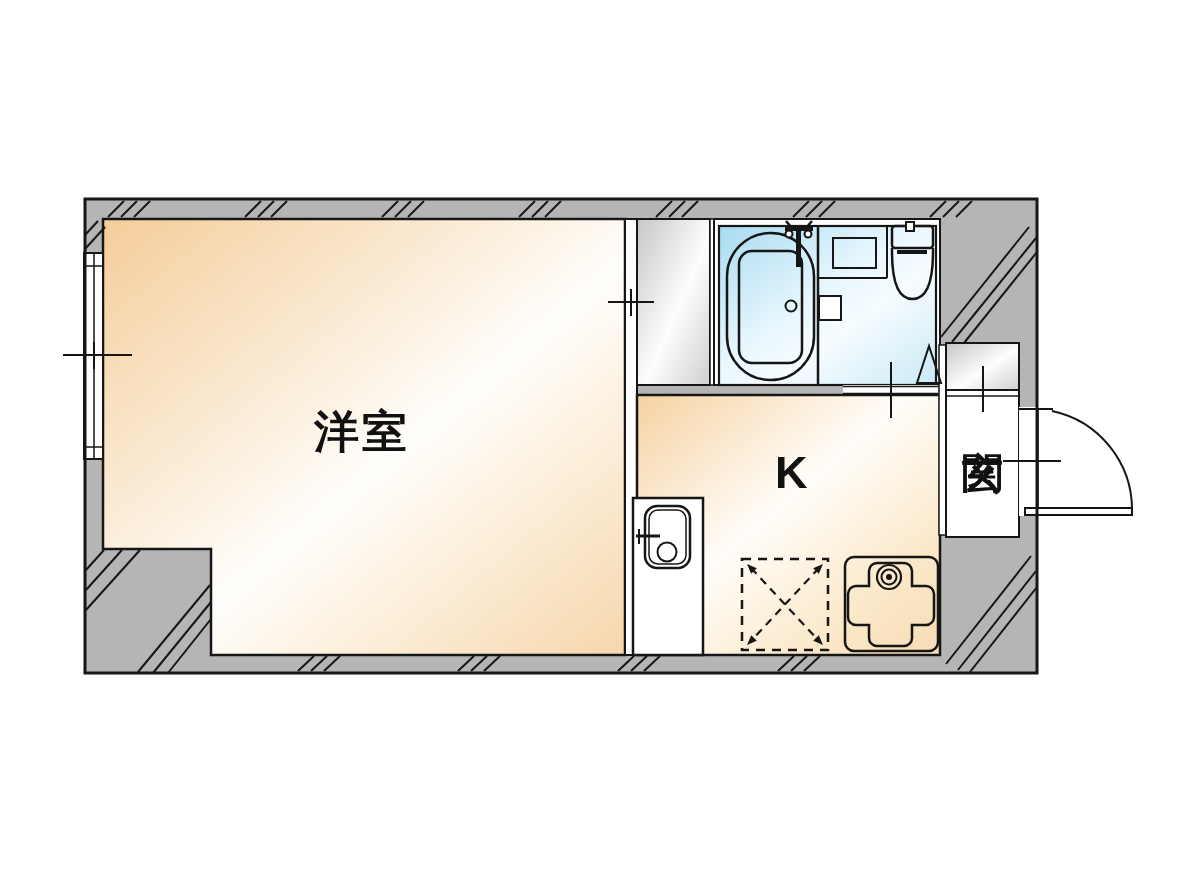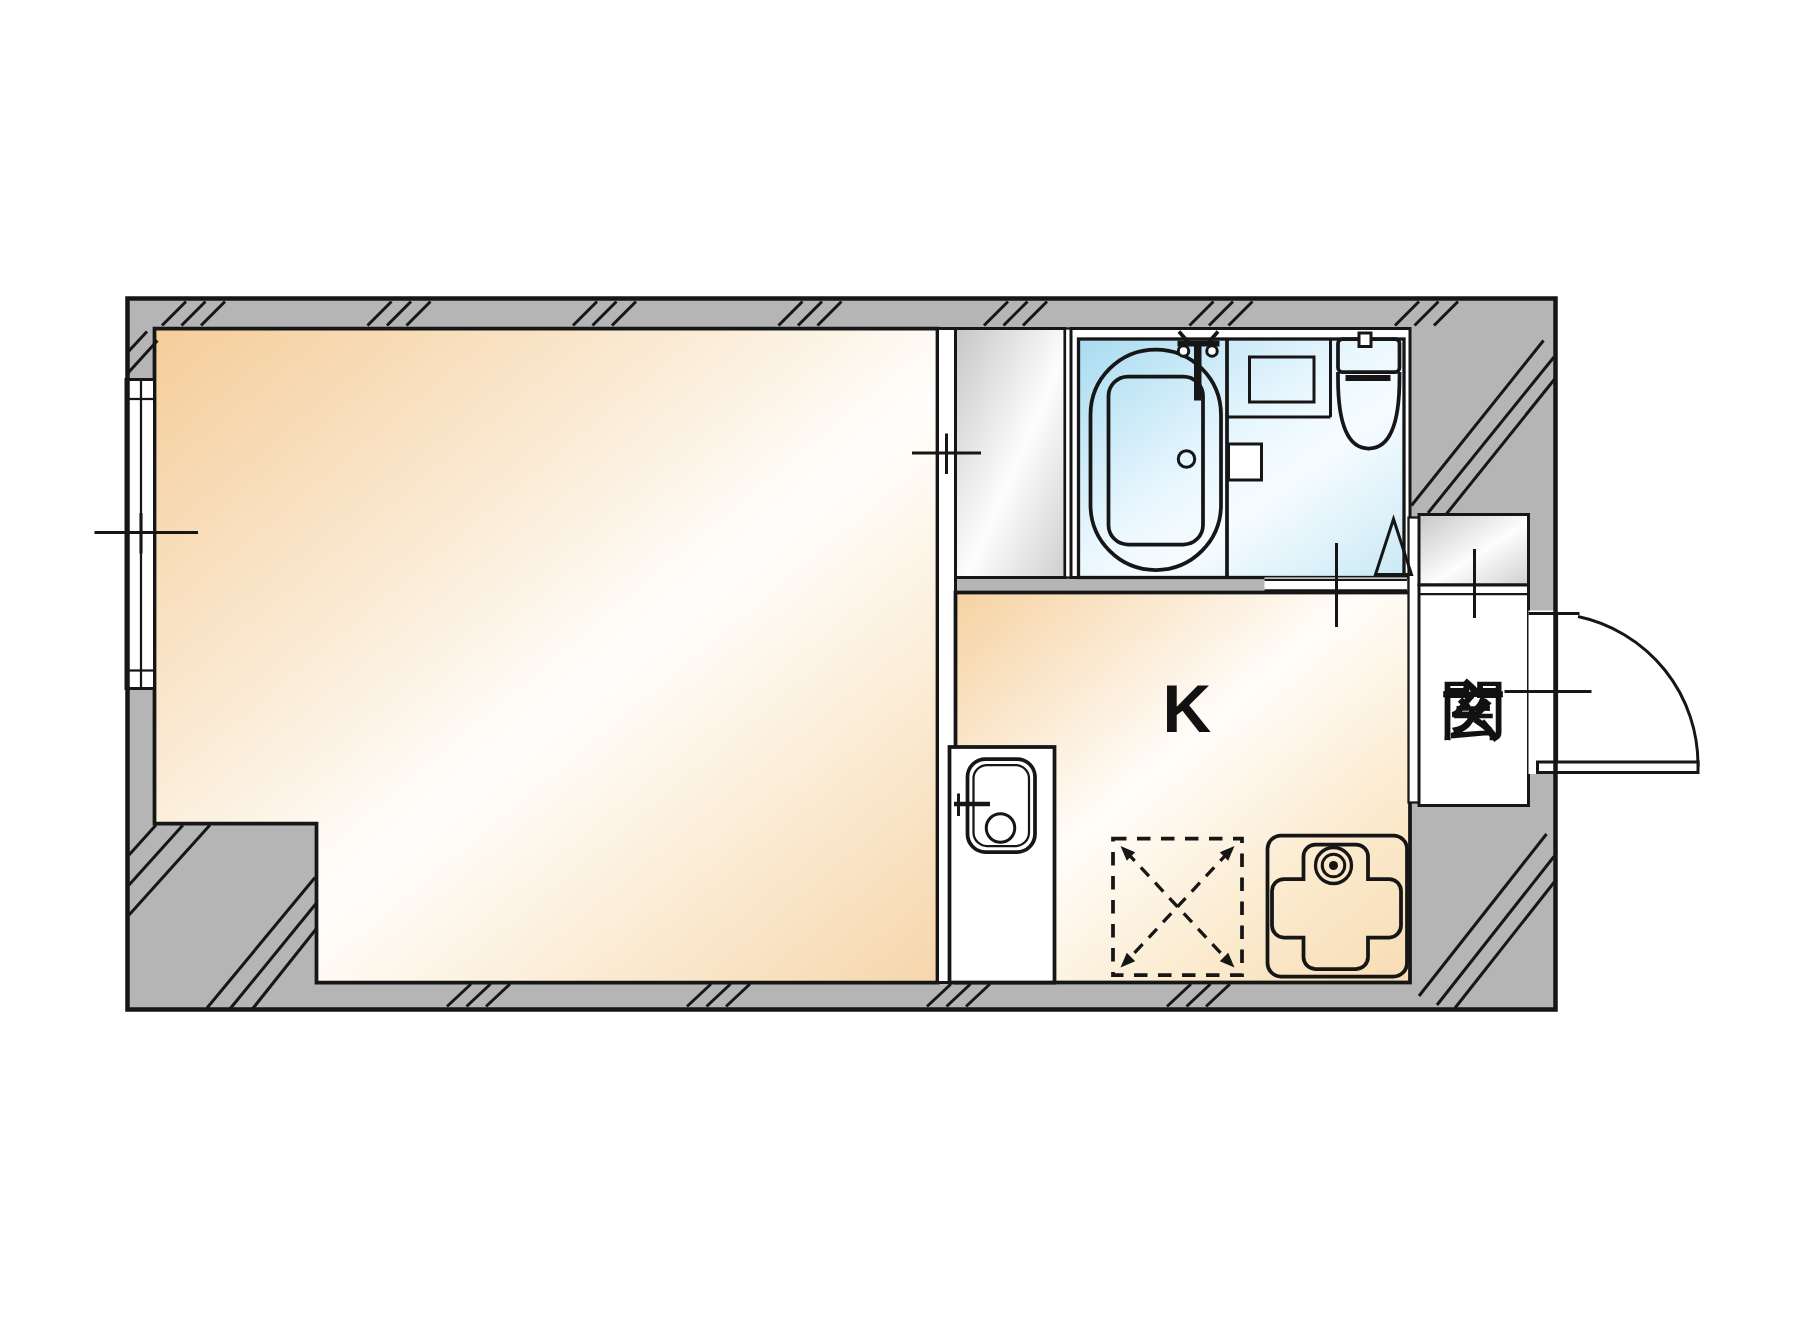--- a/index.html
+++ b/index.html
@@ -198,16 +198,17 @@
   <g>
     <line x1="1019" y1="409" x2="1053" y2="409" stroke="#161616" stroke-width="2"></line>
     <line x1="1038" y1="409" x2="1038" y2="516" stroke="#161616" stroke-width="1.5"></line>
     <path d="M1052,411 A101,101 0 0 1 1132,511" fill="none" stroke="#161616" stroke-width="2"></path>
     <rect x="1025" y="508" width="107" height="7" fill="#ffffff" stroke="#161616" stroke-width="2"></rect>
   </g>
 
   <rect x="85" y="199" width="952" height="474" fill="none" stroke="#161616" stroke-width="3"></rect>
 </svg>
 
+<div class="room-label label-western">洋室</div>
 <div class="room-label label-kitchen">K</div>
 <div class="room-label label-entrance">玄関</div>
 
 </div>
 
 </body></html>

